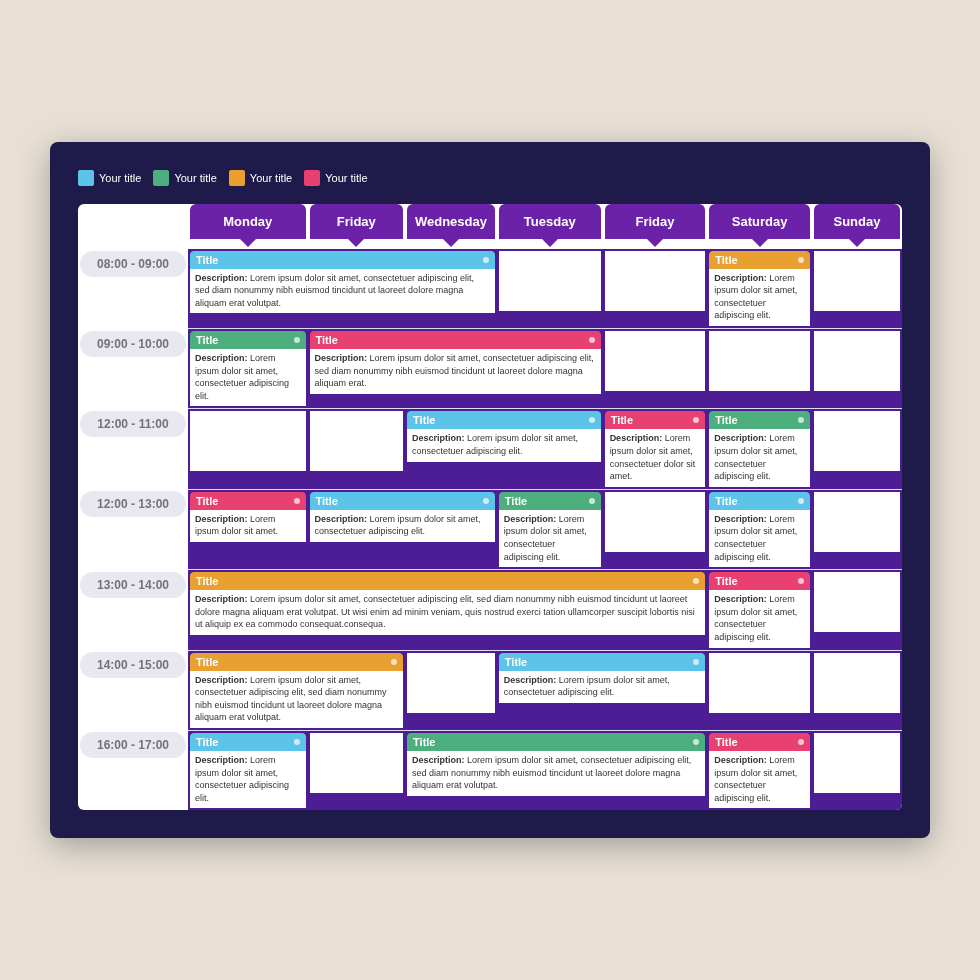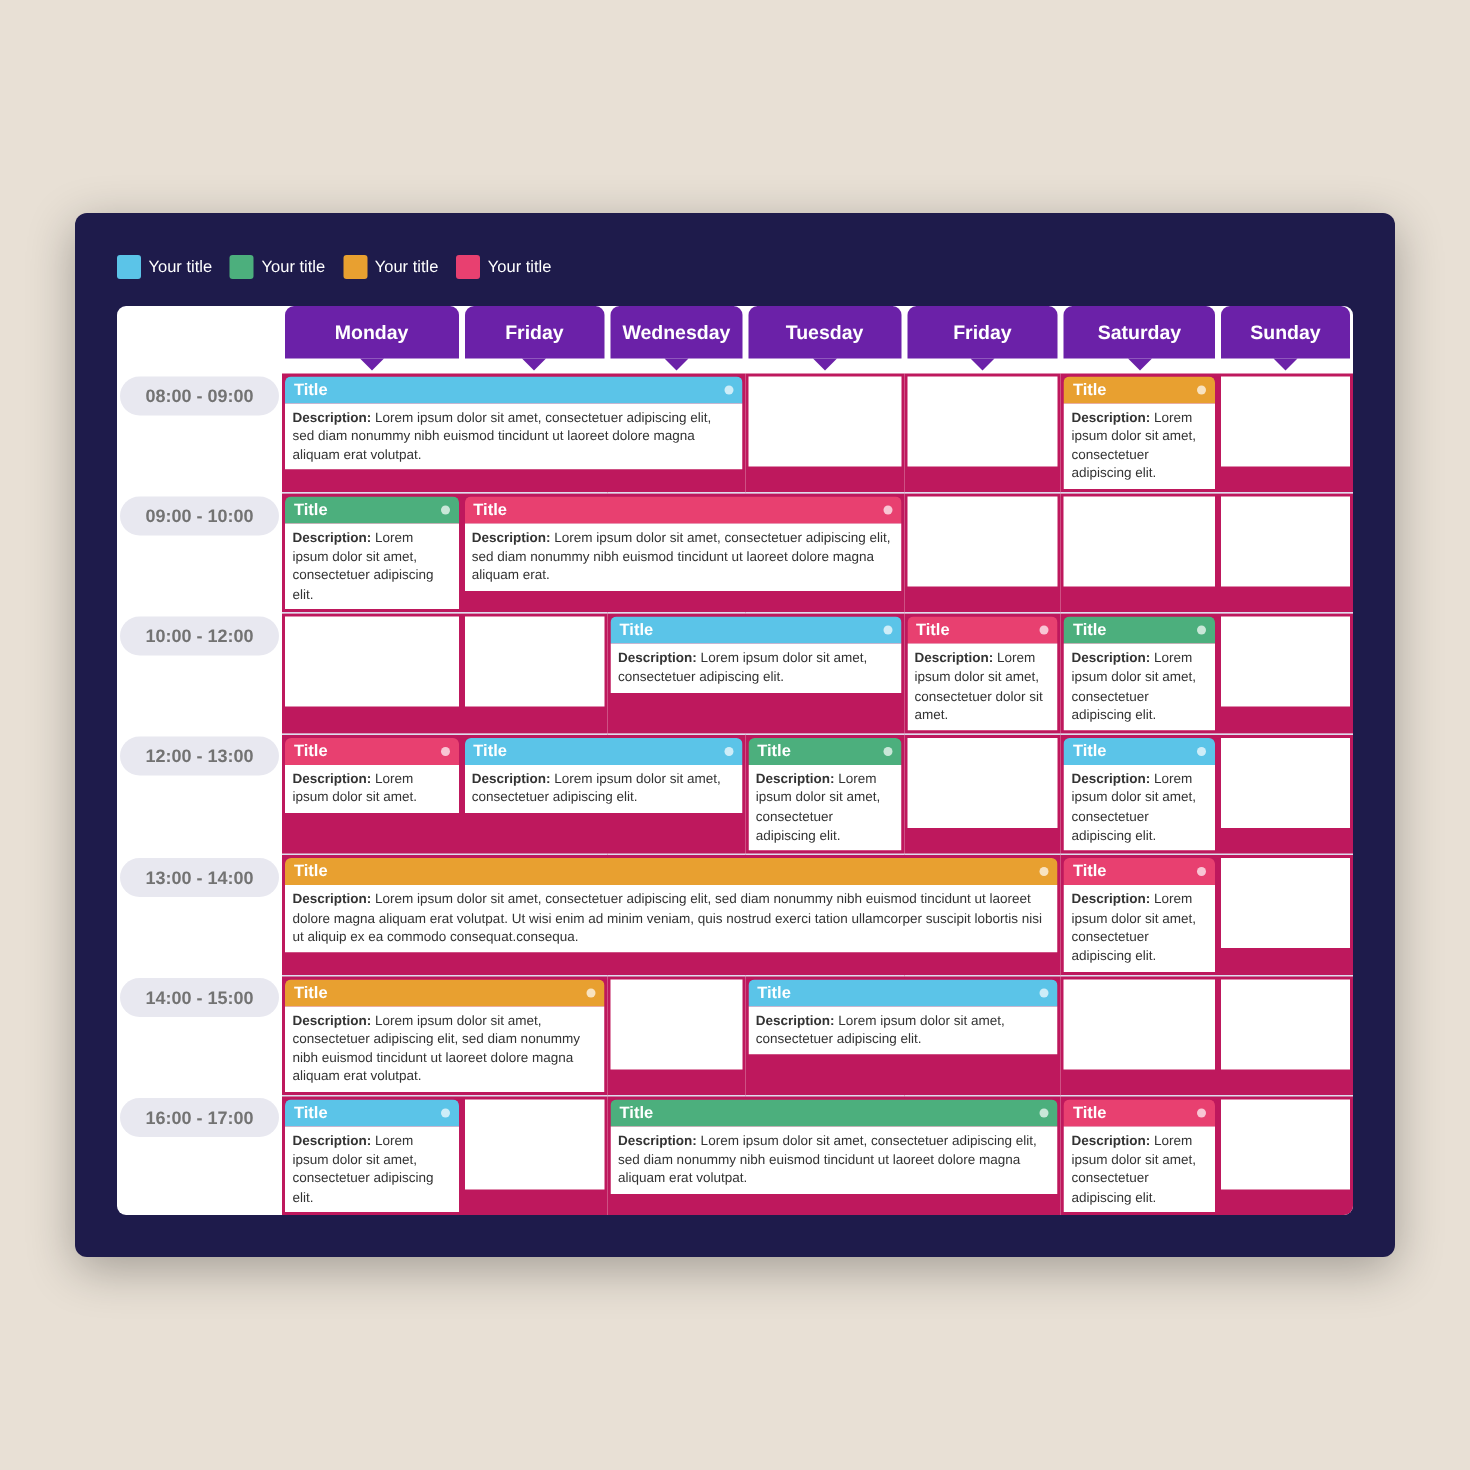--- a/index.html
+++ b/index.html
@@ -104,21 +104,21 @@
     .time-td {
       padding: 3px 6px 3px 0;
       vertical-align: middle;
     }
 
     
     .sched-row td {
       border-top: 1px solid #dde;
       vertical-align: top;
       padding: 2px 2px;
-      background: #be185d;
+      background: #4c1d95;
     }
     .sched-row:first-child td { border-top: none; }
     .sched-row td.time-td {
       background: transparent;
       border-top: none;
     }
     .event-block {
       border-radius: 4px 4px 0 0;
       overflow: hidden;
     }
@@ -287,21 +287,21 @@
             </td>
             <td style="padding: 2px; vertical-align: top;">
               <div class="empty-cell"></div>
             </td>
             <td style="padding: 2px; vertical-align: top;">
               <div class="empty-cell"></div>
             </td>
           </tr>
           <tr class="sched-row">
             <td class="time-td">
-              <div class="time-cell">10:00 - 12:00</div>
+              <div class="time-cell">12:00 - 11:00</div>
             </td>
             <td style="padding: 2px; vertical-align: top;">
               <div class="empty-cell"></div>
             </td>
             <td style="padding: 2px; vertical-align: top;">
               <div class="empty-cell"></div>
             </td>
             <td colspan="2" style="padding: 2px; vertical-align: top;">
               <div class="event-block">
     <div class="event-title-bar" style="background:#5bc4e8;">

